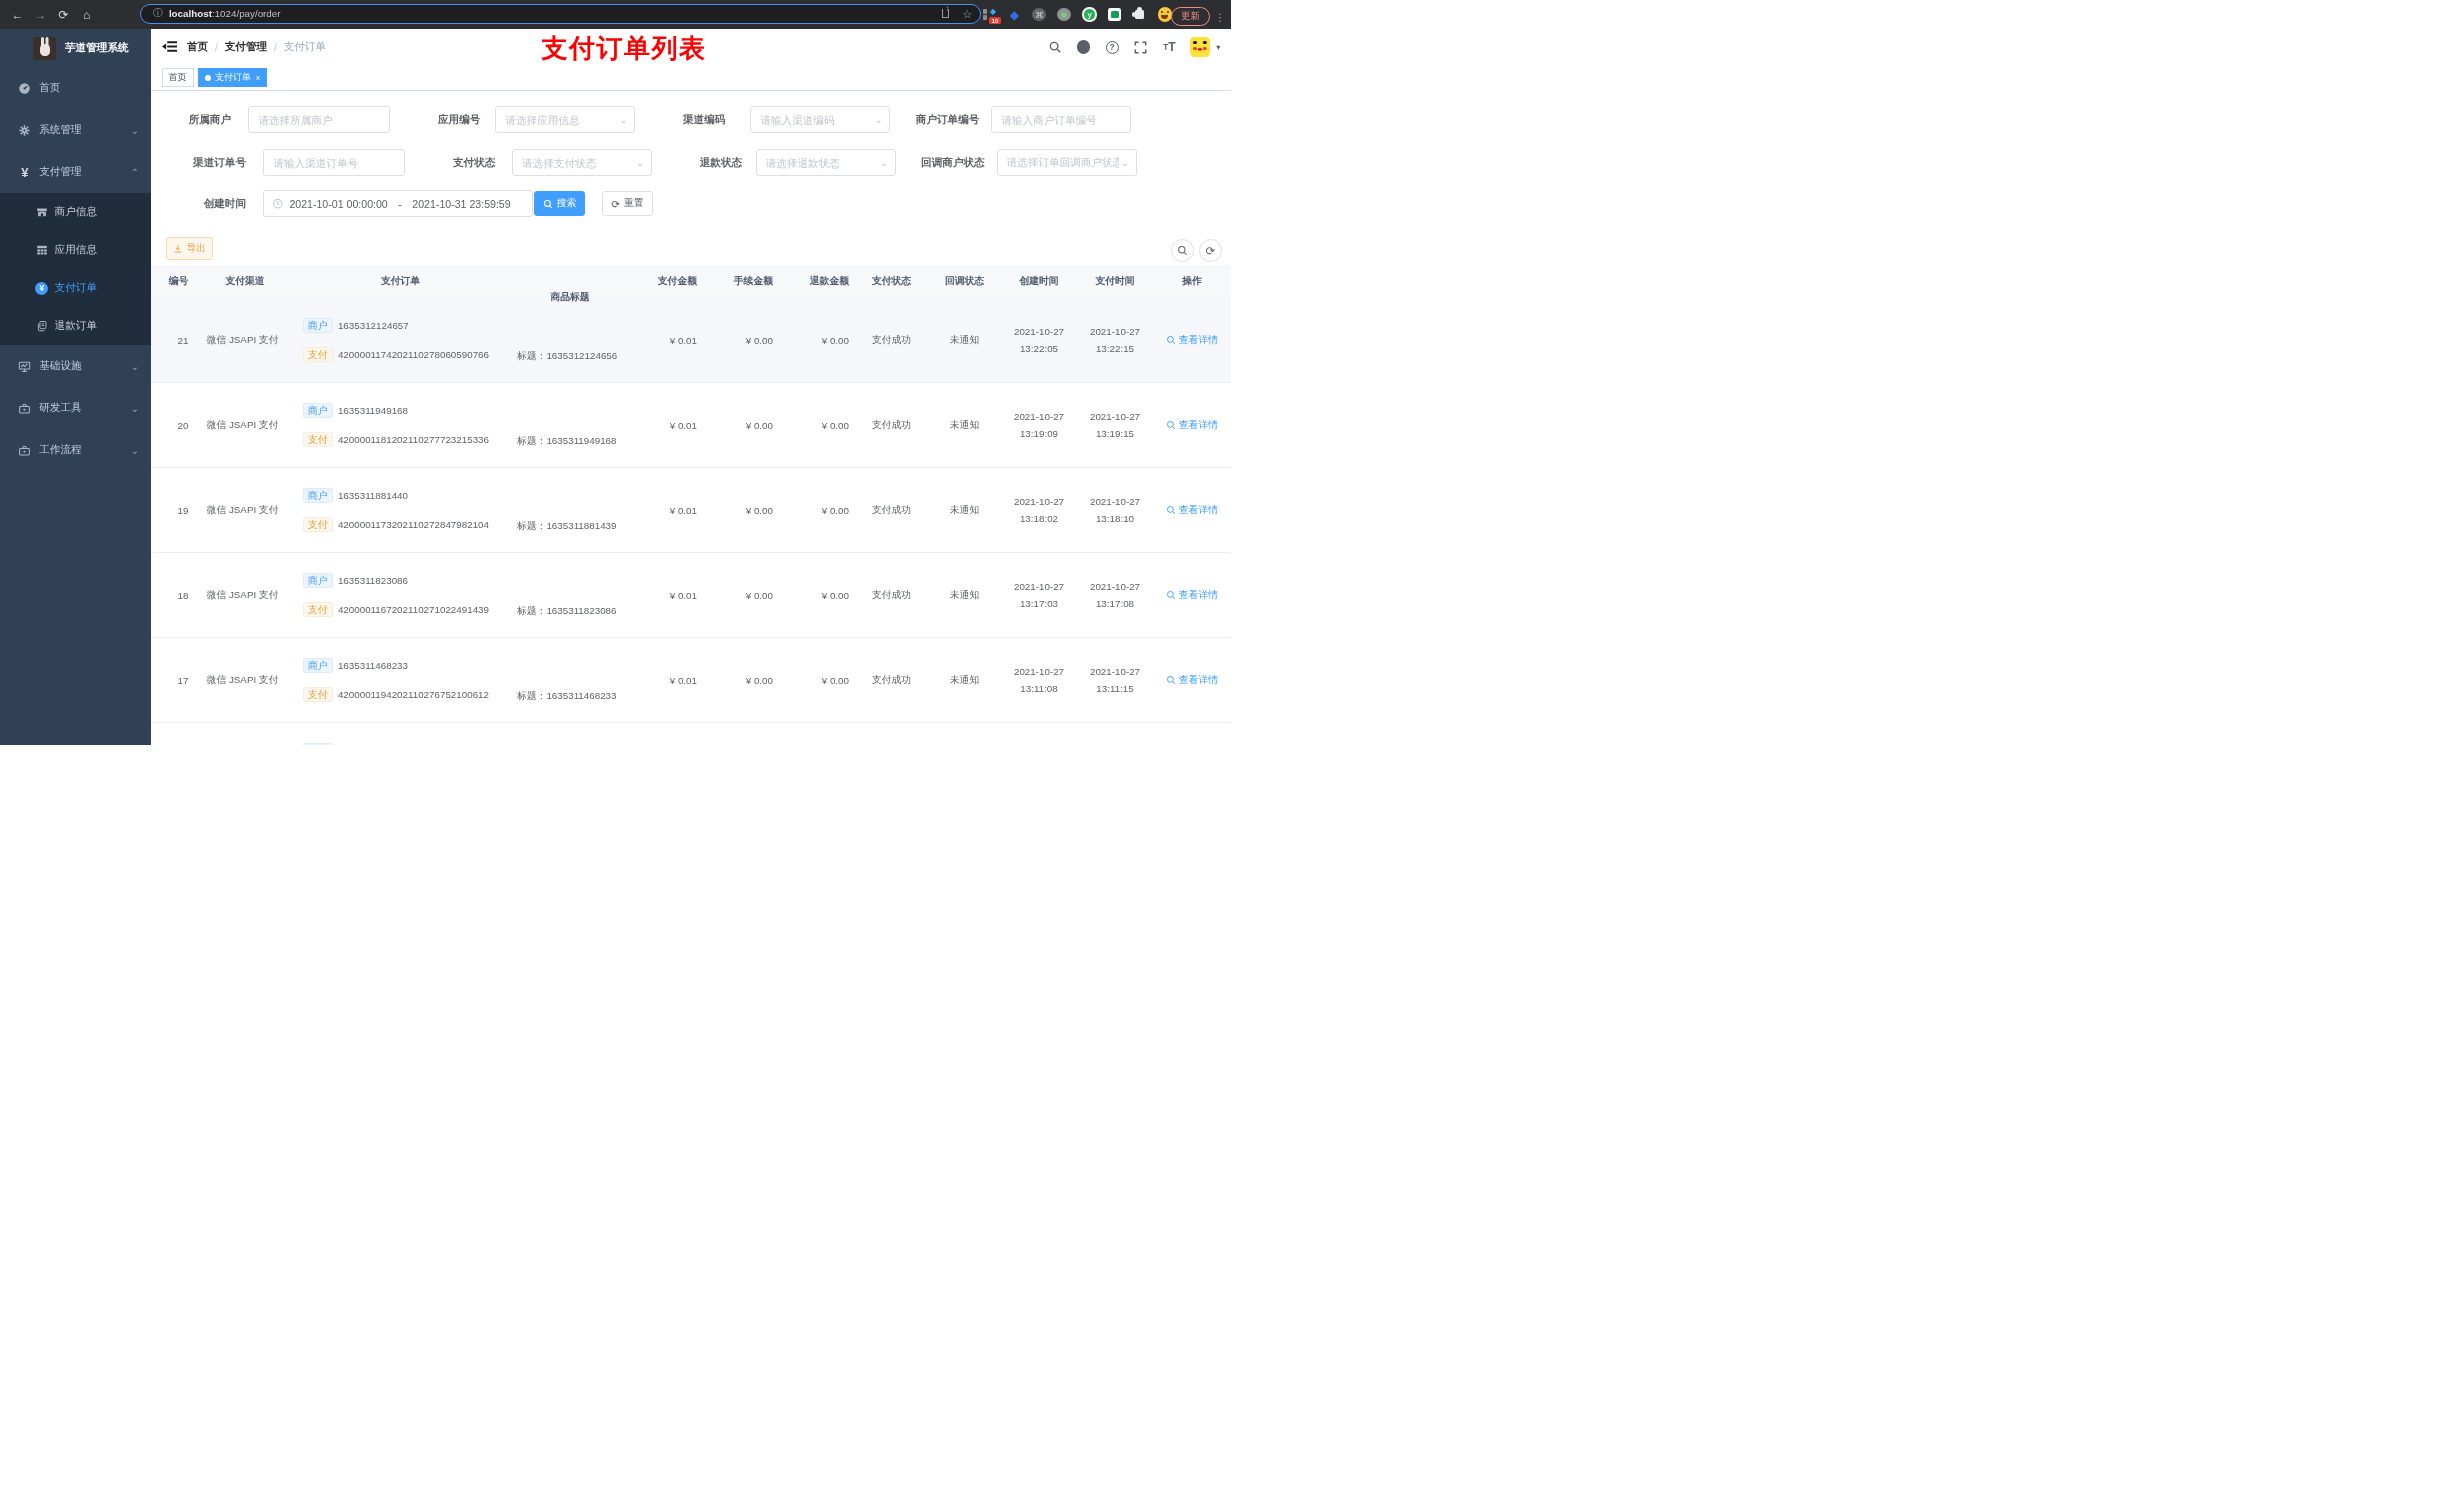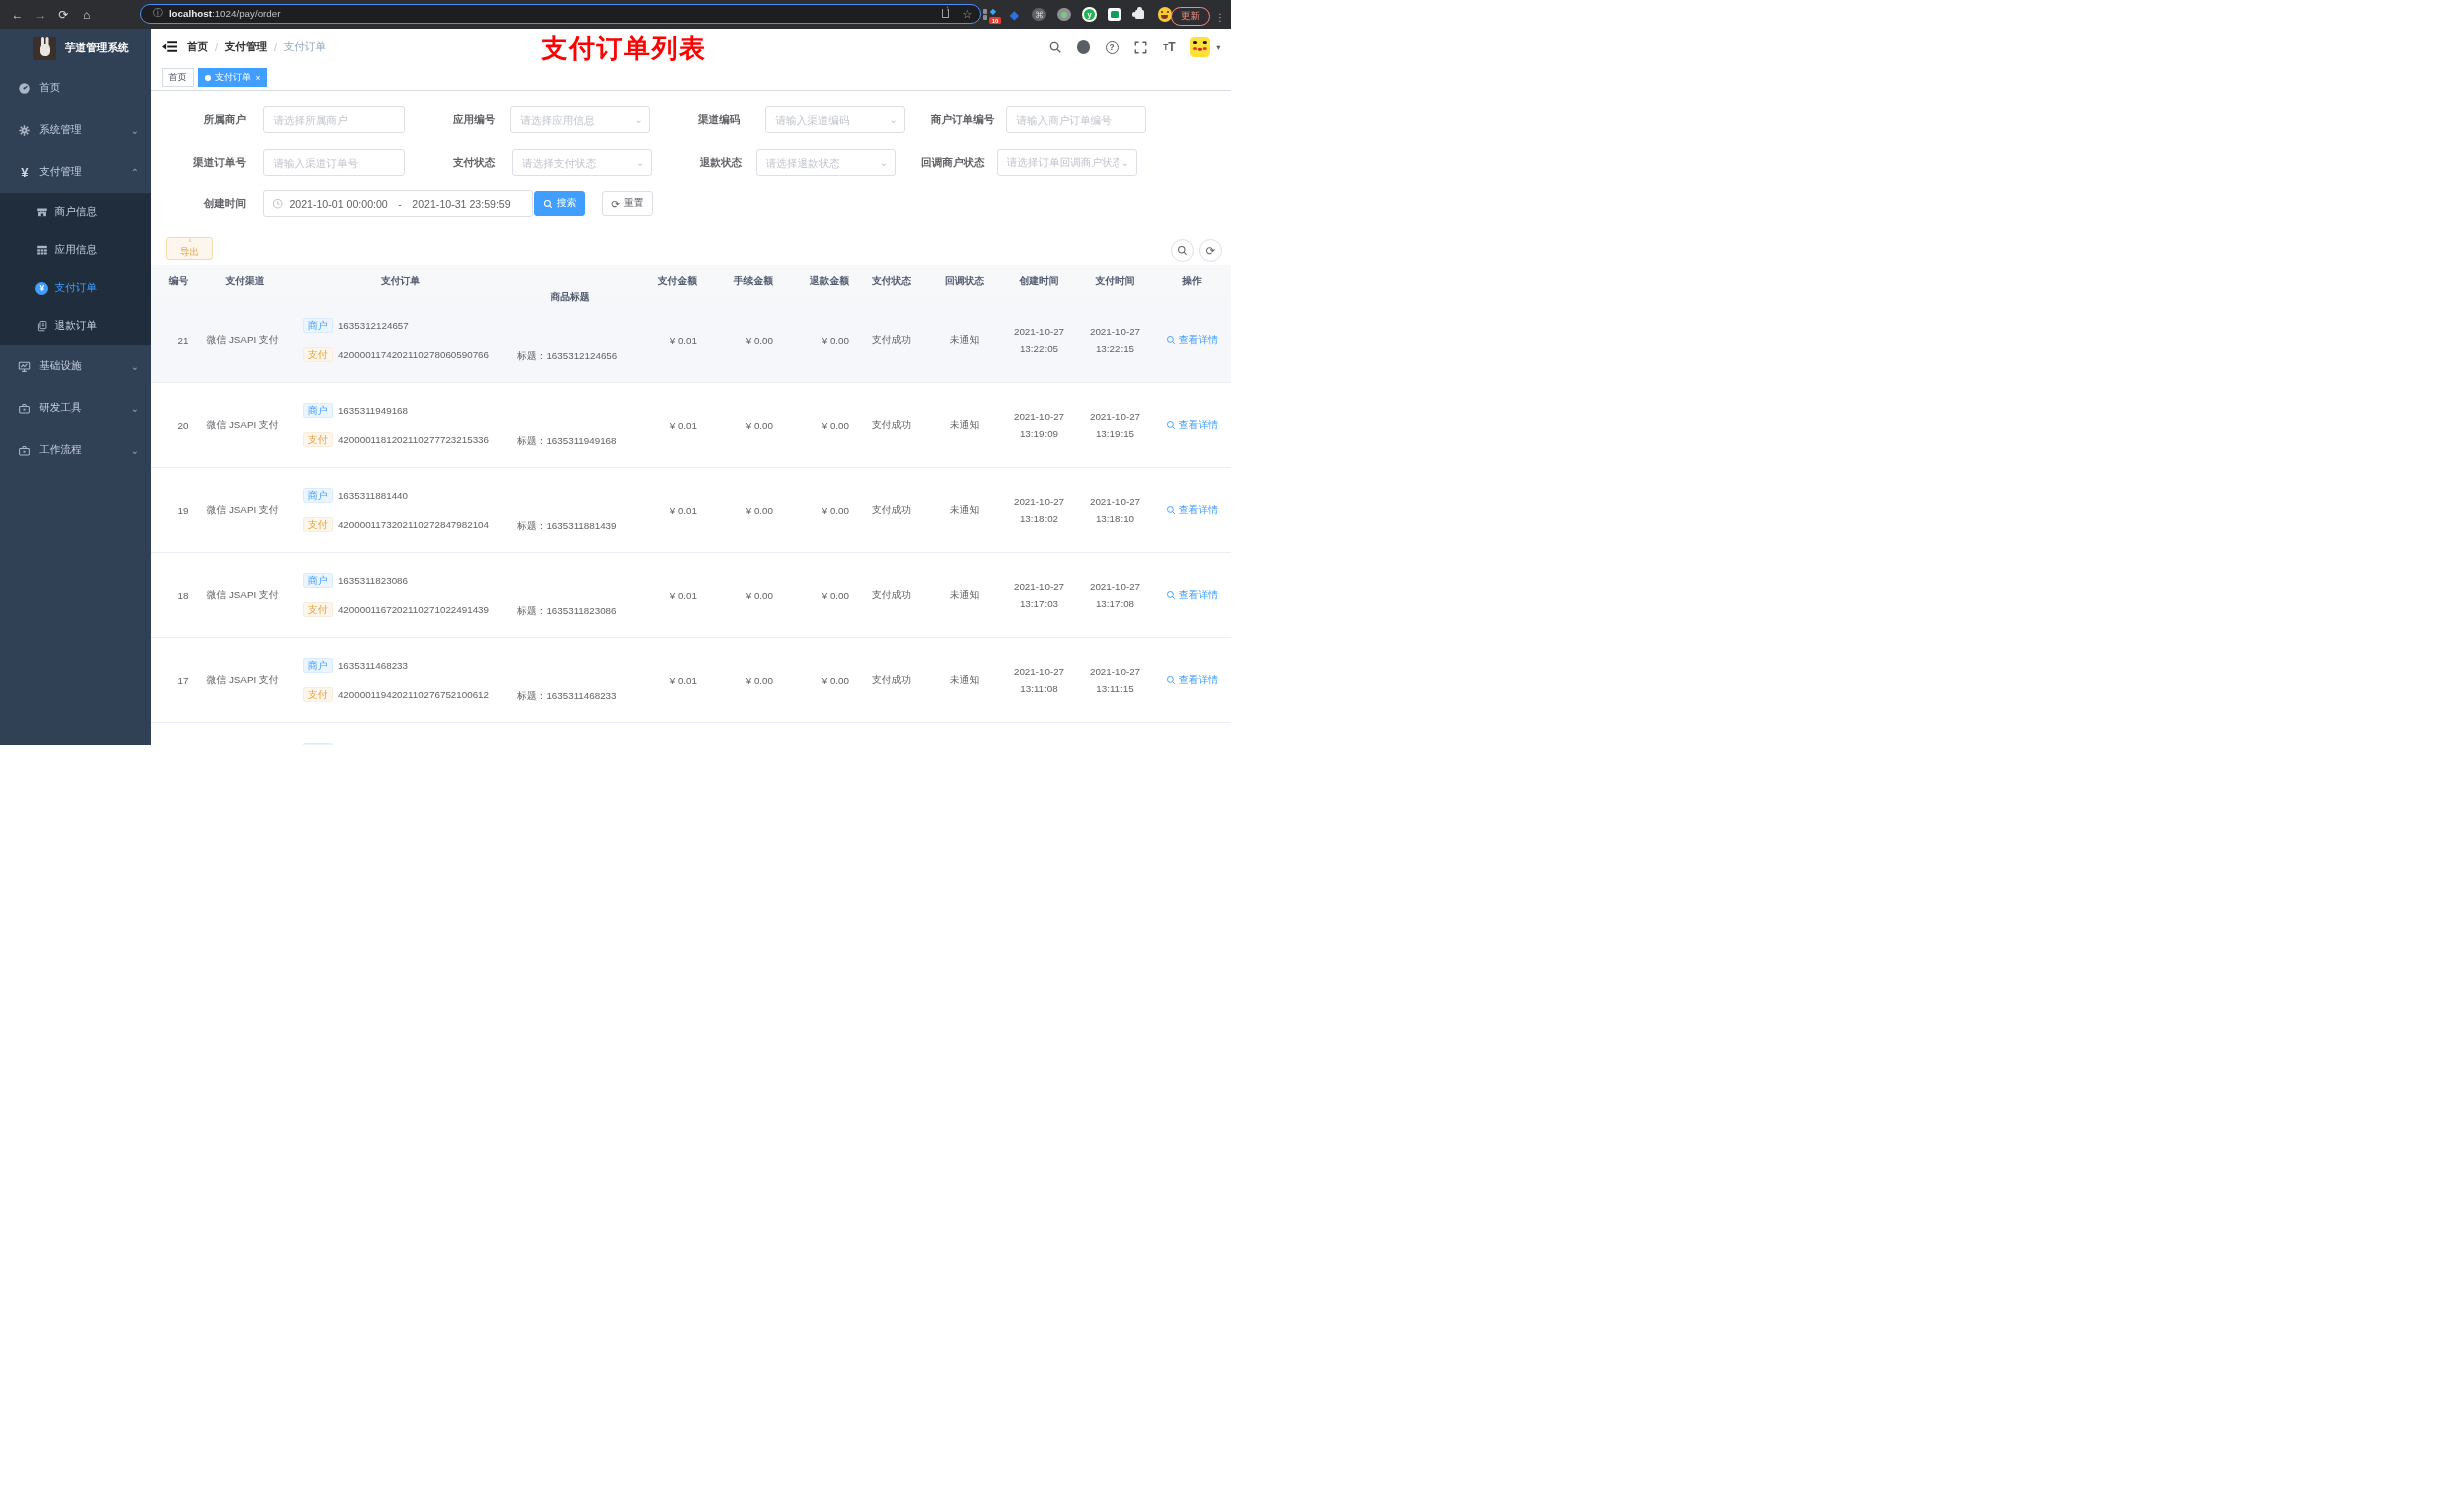--- a/index.html
+++ b/index.html
@@ -94,21 +94,21 @@
   .f-field { position:relative; height:27px; border:0.8px solid #dcdfe6; border-radius:3px; background:#fff; display:flex; align-items:center; }
   .f-field input { border:none; outline:none; background:transparent; width:100%; height:100%; padding:0 9px; font-size:10.6px; color:#606266; font-family:inherit; }
   .f-field input::placeholder { color:#c0c4cc; }
   .sel-arrow { position:absolute; right:6.8px; color:#c0c4cc; font-size:9.8px; pointer-events:none; }
   .w105{width:80px;} .w119{width:90px;} .w118{width:89px;} .wf187{width:142px;} .wf185{width:140px;}
   .date-field { width:270px; padding:0 7.6px; gap:6px; color:#606266; font-size:10.6px; }
   .date-sep { color:#606266; padding:0 4.5px; }
   .btn { height:25px; border-radius:3px; font-size:9.8px; display:flex; align-items:center; justify-content:center; gap:3.8px; cursor:pointer; }
   .btn-primary { background:#409eff; border:0.8px solid #409eff; color:#fff; width:51px; }
   .btn-plain { background:#fff; border:0.8px solid #dcdfe6; color:#606266; width:51px; }
-  .btn-warn { background:#fdf6ec; border:0.8px solid #f5dab1; color:#e6a23c; width:47px; height:23px; font-size:9.5px;flex-direction:column; }
+  .btn-warn { background:#fdf6ec; border:0.8px solid #f5dab1; color:#e6a23c; width:47px; height:23px; font-size:9.5px; }
   .circle-btn { position:absolute; width:23px; height:23px; border:0.8px solid #dcdfe6; border-radius:50%; background:#fff; display:flex; align-items:center; justify-content:center; color:#606266; cursor:pointer; }
 
   
   .table { position:absolute; left:0; top:236px; width:1080px; }
   .t-head { height:33px; background:#f7f8fa; display:flex; align-items:center; color:#515a6e; font-weight:bold; font-size:9.8px; }
   .t-row { height:85px; display:flex; border-bottom:0.8px solid #ebeef5; background:#fff; }
   .t-row.hl { background:#f5f7fa; }
   .c { display:flex; align-items:center; }
   .c.id { width:45px; justify-content:flex-end; padding-right:7.6px; overflow:hidden; white-space:nowrap; }
   .c.ch { width:98px; padding-left:10.6px; }
@@ -330,21 +330,21 @@
     <div class="tag-tab">
         <span>首页</span>
       </div>
     <div class="tag-tab active">
       <span class="tab-dot"></span>
       <span>支付订单</span>
       <span class="tab-close">×</span>
     </div>
   </div>
 
-  <div class="f-row" style="top:77px; padding-left:15px;">
+  <div class="f-row" style="top:77px; ">
     <label class="f-label w105">所属商户</label>
     <div class="f-field wf187" style="margin-left:17.4px;">
       <input placeholder="请选择所属商户" style="">
     </div>
     <label class="f-label w119">应用编号</label>
     <div class="f-field wf185" style="margin-left:15px;">
       <input placeholder="请选择应用信息" style="">
         <span class="sel-arrow">⌄</span>
     </div>
     <label class="f-label w119">渠道编码</label>

